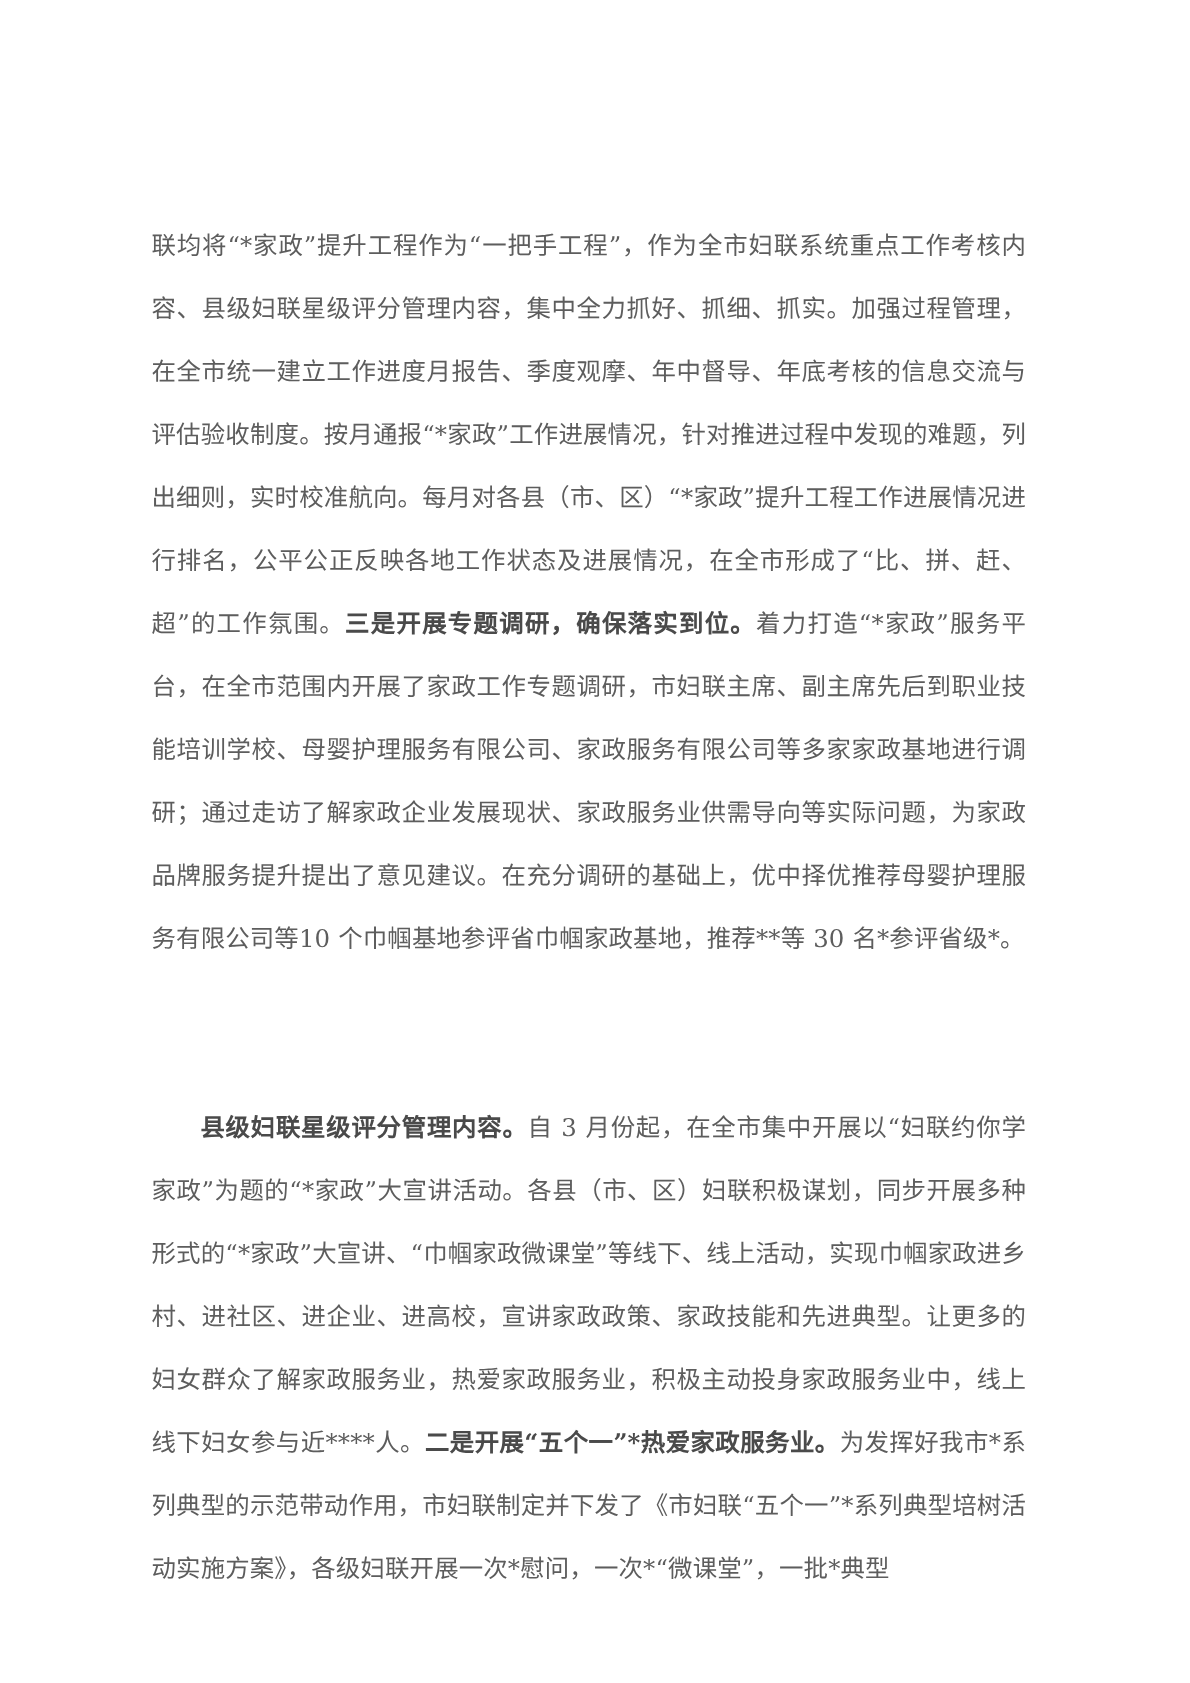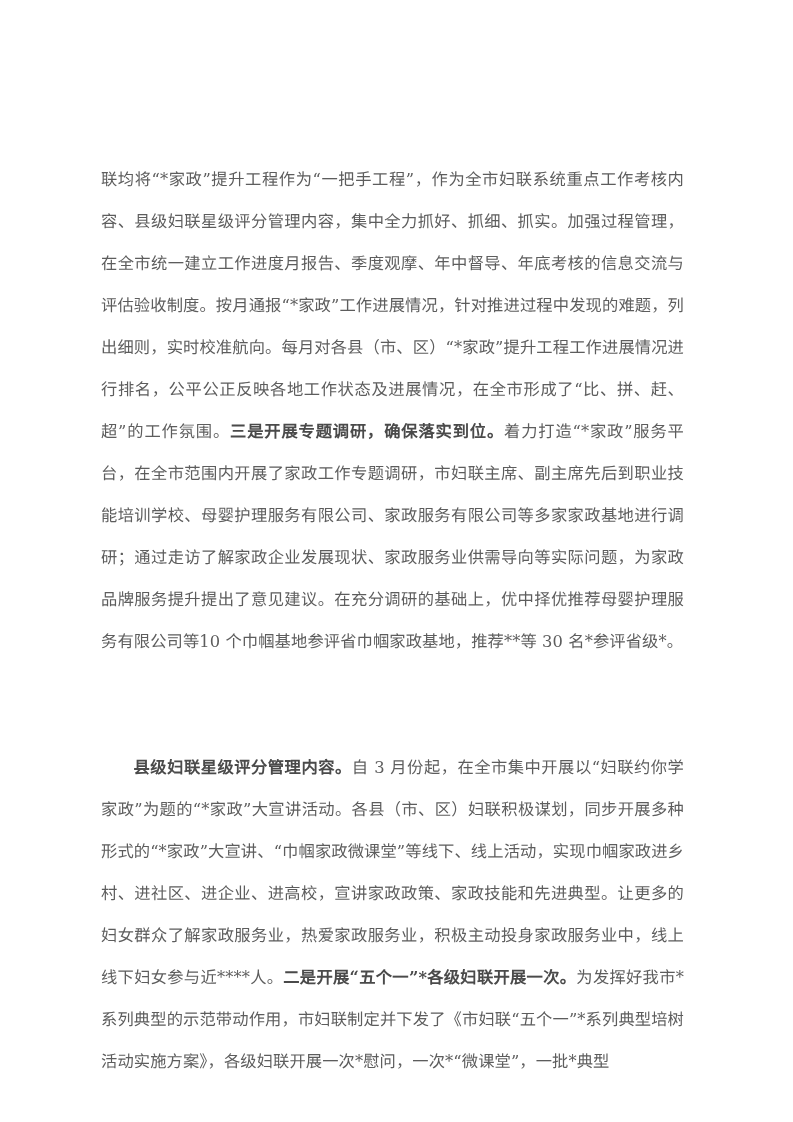--- a/index.html
+++ b/index.html
@@ -15,21 +15,21 @@
     height: 1122px;
     margin: 0 auto;
     background: #ffffff;
     box-sizing: border-box;
     overflow: hidden;
   }
 
   .content {
     position: absolute;
     left: 101px;
-    top: 159px;
+    top: 143px;
     width: 583px;
   }
 
   .para {
     font-family: "DejaVu Serif", "Liberation Serif", serif;
     font-size: 16.3px;
     line-height: 42px;
     color: #5d5d5d;
     text-align: justify;
     text-justify: inter-ideograph;
@@ -71,16 +71,16 @@
   <div class="content">
 
     <p class="para"><span>联均将“*家政”提升工程作为“一把手工程”，作为全市妇联系统重点工作考核内容、县级妇联星级评分管理内容，集中全力抓好、抓细、抓实。加强过程管理，在全市统一建立工作进度月报告、季度观摩、年中督导、年底考核的信息交流与评估验收制度。按月通报“*家政”工作进展情况，针对推进过程中发现的难题，列出细则，实时校准航向。每月对各县（市、区）“*家政”提升工程工作进展情况进行排名，公平公正反映各地工作状态及进展情况，在全市形成了“比、拼、赶、超”的工作氛围。</span><span class="rh">三是开展专题调研，确保落实到位。</span><span>着力打造“*家政”服务平台，在全市范围内开展了家政工作专题调研，市妇联主席、副主席先后到职业技能培训学校、母婴护理服务有限公司、家政服务有限公司等多家家政基地进行调研；通过走访了解家政企业发展现状、家政服务业供需导向等实际问题，为家政品牌服务提升提出了意见建议。在充分调研的基础上，优中择优推荐母婴护理服务有限公司等10 个巾帼基地参评省巾帼家政基地，推荐**等 30 名*参评省级*。</span></p>
 
     <div class="spacer-line"></div>
 
     <p class="heading"></p>
 
     <div class="spacer-line"></div>
 
-    <p class="para indent"><span class="rh">县级妇联星级评分管理内容。</span><span>自 3 月份起，在全市集中开展以“妇联约你学家政”为题的“*家政”大宣讲活动。各县（市、区）妇联积极谋划，同步开展多种形式的“*家政”大宣讲、“巾帼家政微课堂”等线下、线上活动，实现巾帼家政进乡村、进社区、进企业、进高校，宣讲家政政策、家政技能和先进典型。让更多的妇女群众了解家政服务业，热爱家政服务业，积极主动投身家政服务业中，线上线下妇女参与近****人。</span><span class="rh">二是开展“五个一”*各级妇联开展一次。</span><span>为发挥好我市*系列典型的示范带动作用，市妇联制定并下发了《市妇联“五个一”*系列典型培树活动实施方案》，各级妇联开展一次*慰问，一次*“微课堂”，一批*典型</span></p>
+    <p class="para indent"><span class="rh">县级妇联星级评分管理内容。</span><span>自 3 月份起，在全市集中开展以“妇联约你学家政”为题的“*家政”大宣讲活动。各县（市、区）妇联积极谋划，同步开展多种形式的“*家政”大宣讲、“巾帼家政微课堂”等线下、线上活动，实现巾帼家政进乡村、进社区、进企业、进高校，宣讲家政政策、家政技能和先进典型。让更多的妇女群众了解家政服务业，热爱家政服务业，积极主动投身家政服务业中，线上线下妇女参与近****人。</span><span class="rh">二是开展“五个一”*热爱家政服务业。</span><span>为发挥好我市*系列典型的示范带动作用，市妇联制定并下发了《市妇联“五个一”*系列典型培树活动实施方案》，各级妇联开展一次*慰问，一次*“微课堂”，一批*典型</span></p>
 
   </div>
 </div>
 
 </body></html>

